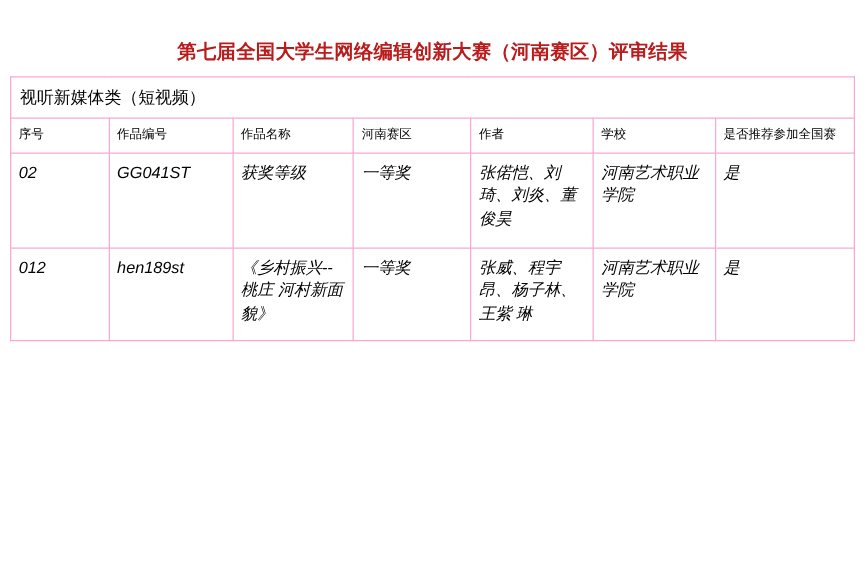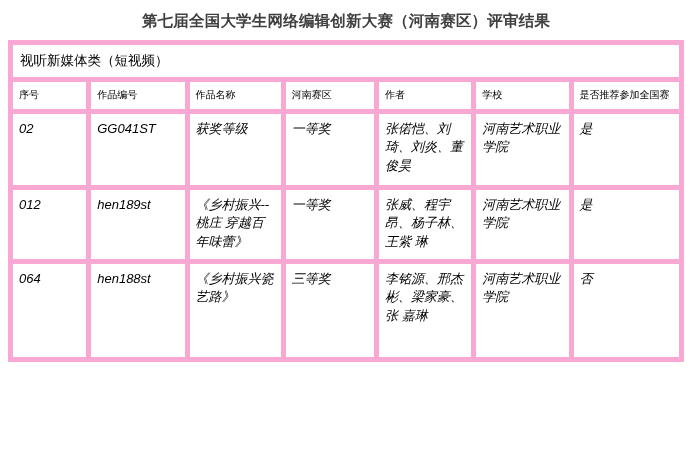--- a/index.html
+++ b/index.html
@@ -21,34 +21,35 @@
     box-sizing: border-box;
   }
   .doc-title {
     text-align: center;
     font-size: 15.5px;
     font-weight: bold;
     letter-spacing: 0.2px;
     padding-top: 11px;
     padding-bottom: 9px;
     line-height: 1.3;
-    color: #404040;
+    color: #b91c1c;
+    margin-top: 21px;
   }
   .table-wrap {
     padding: 0 8px;
     box-sizing: border-box;
   }
   table.result-table {
     width: 676px;
     border-collapse: collapse;
     table-layout: fixed;
     border: 1px solid #000;
   }
   table.result-table td, table.result-table th {
-    border: 5px solid #f9a8d4;
+    border: 1px solid #f9a8d4;
     vertical-align: top;
     padding: 5px 6px 5px 6px;
     font-size: 13px;
     line-height: 1.45;
     font-weight: normal;
     text-align: left;
     word-break: break-word;
   }
   tr.category-row td {
     font-size: 13.5px;
@@ -113,32 +114,23 @@
           <td>GG041ST</td>
           <td>获奖等级</td>
           <td>一等奖</td>
           <td>张偌恺、刘琦、刘炎、董俊昊</td>
           <td>河南艺术职业学院</td>
           <td>是</td>
         </tr>
         <tr class="data-row r3">
           <td>012</td>
           <td>hen189st</td>
-          <td>《乡村振兴--桃庄 穿越百年味蕾》</td>
+          <td>《乡村振兴--桃庄 河村新面貌》</td>
           <td>一等奖</td>
           <td>张威、程宇昂、杨子林、王紫 琳</td>
           <td>河南艺术职业学院</td>
           <td>是</td>
-        </tr>
-        <tr class="data-row r4">
-          <td>064</td>
-          <td>hen188st</td>
-          <td>《乡村振兴瓷艺路》</td>
-          <td>三等奖</td>
-          <td>李铭源、邢杰彬、梁家豪、张 嘉琳</td>
-          <td>河南艺术职业学院</td>
-          <td>否</td>
         </tr>
       </tbody>
     </table>
   </div>
 
 </div>
 
 </body></html>

